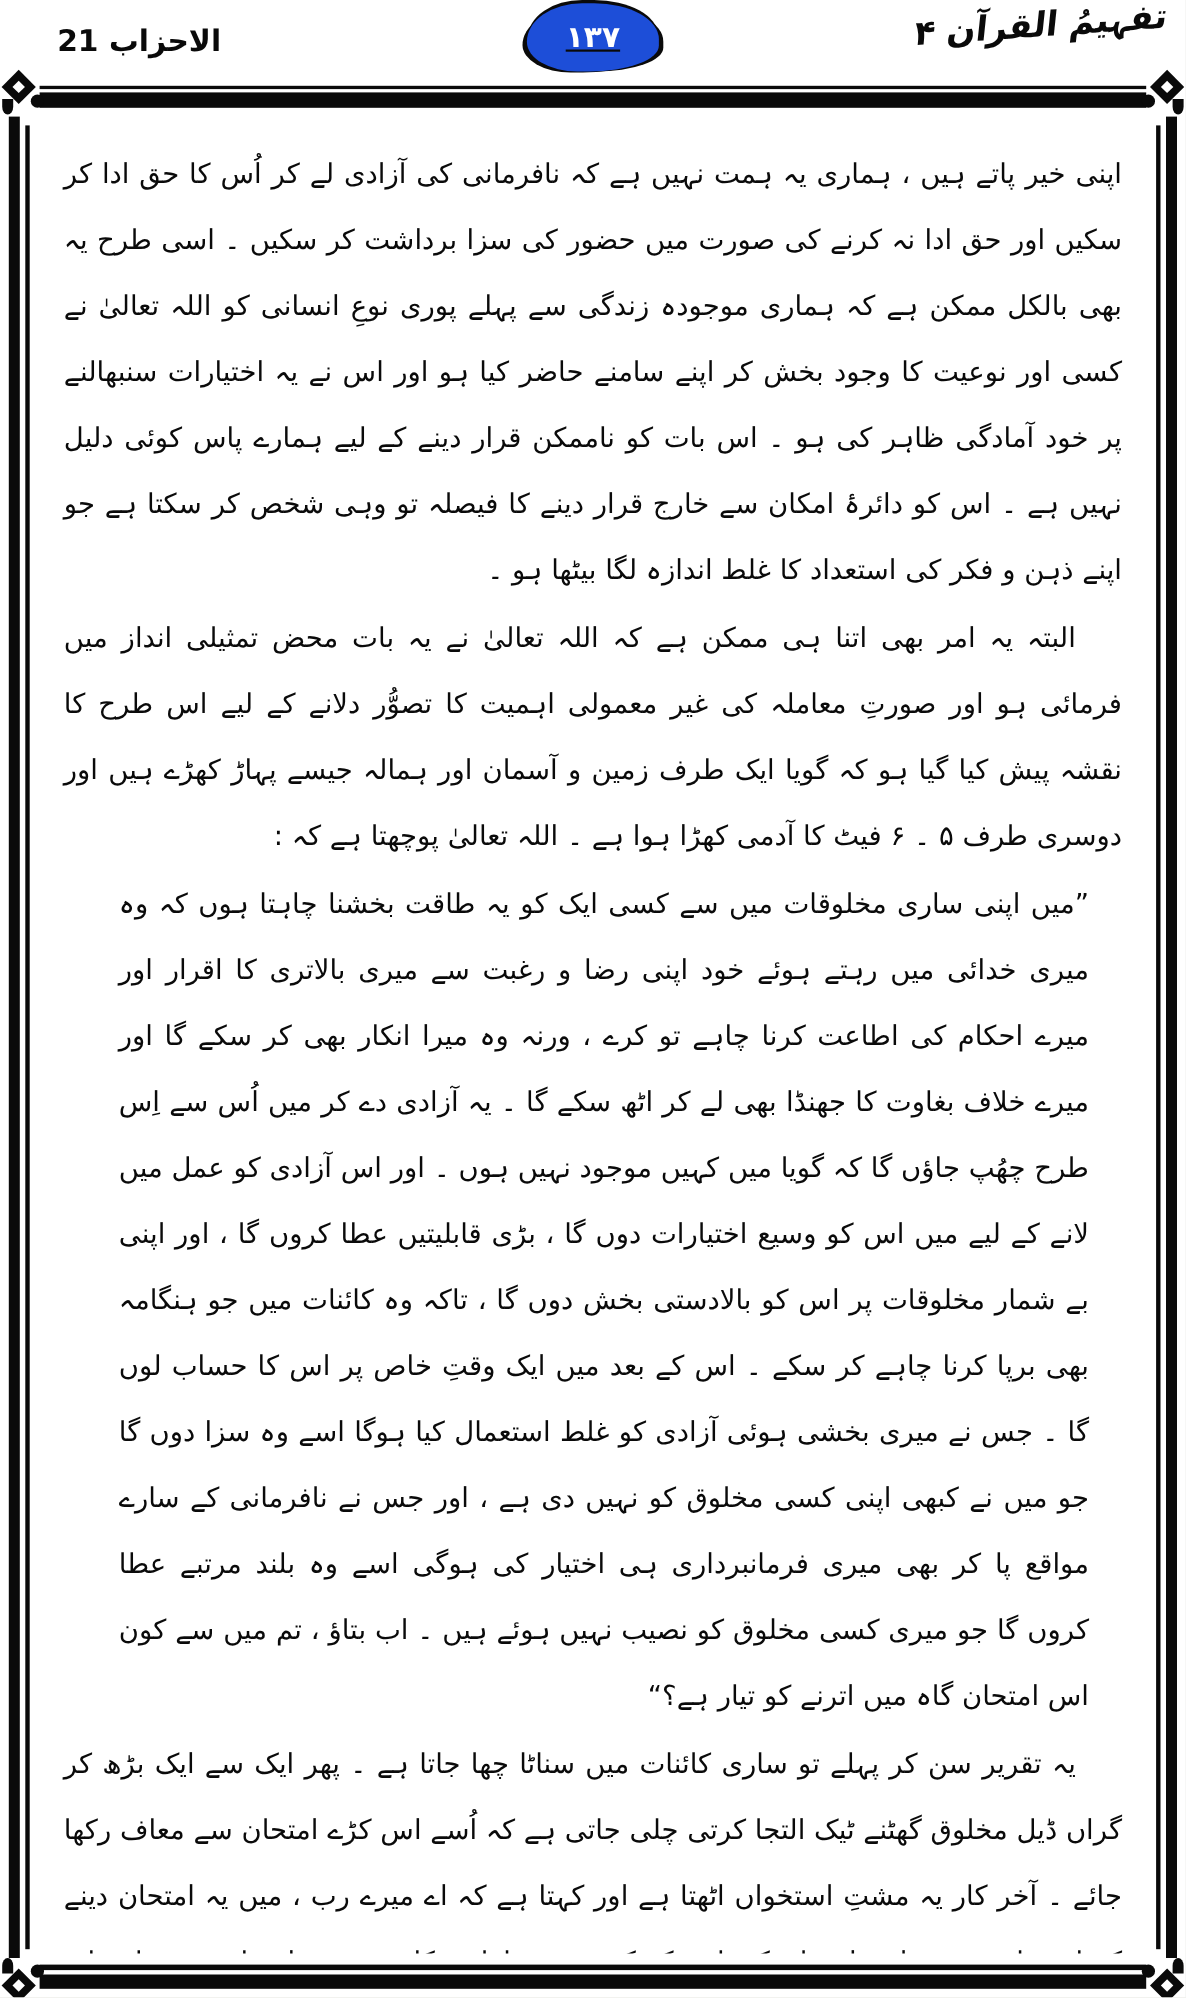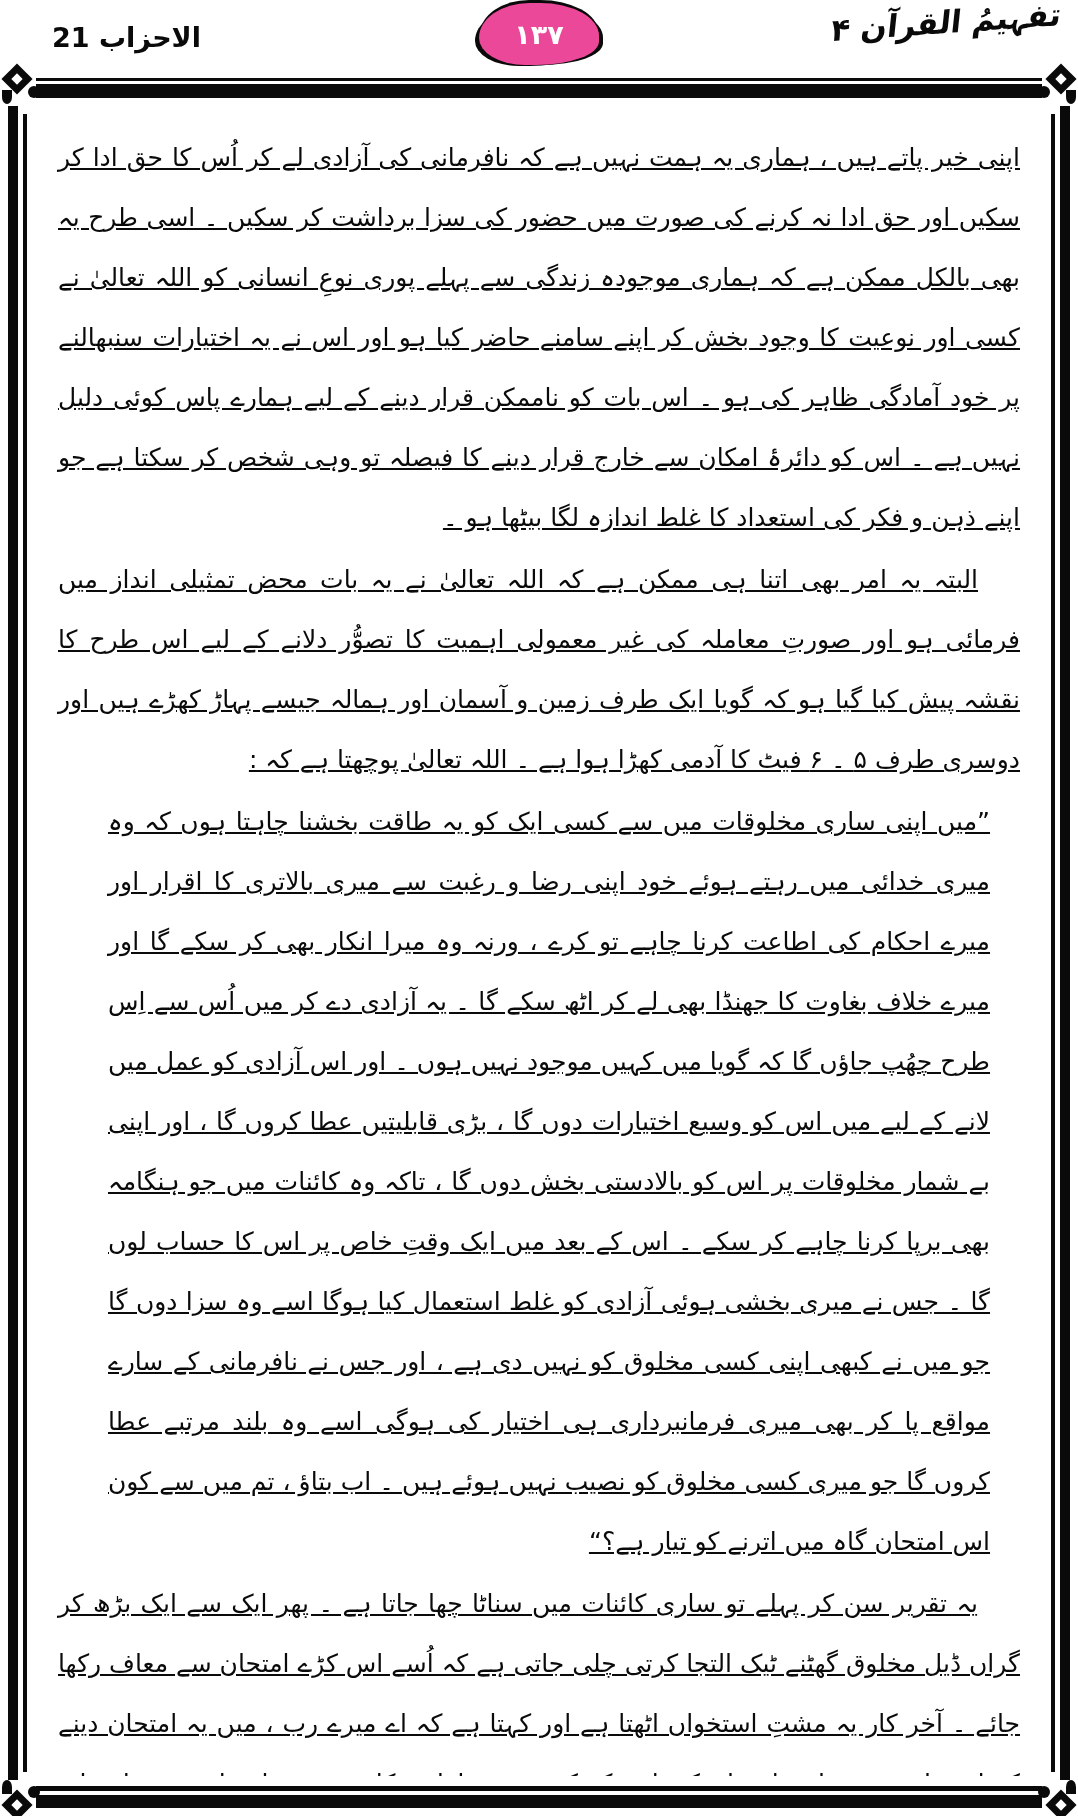--- a/index.html
+++ b/index.html
@@ -18,24 +18,24 @@
   .title-right{
     position:absolute;right:16px;top:4px;
     font-size:31px;font-weight:bold;
     transform:rotate(-4deg) skewX(-10deg);
     letter-spacing:-1px;
     white-space:nowrap;
   }
   .medallion{
     position:absolute;left:50%;top:3px;transform:translateX(-50%);
     width:120px;height:62px;
-    background:#ec4899;
+    background:#1d4ed8;
     border-radius:46% 54% 58% 42% / 62% 58% 42% 48%;
     box-shadow:6px 2px 0 -2px #0a0a0a, -6px 3px 0 -2px #0a0a0a, 0 -4px 0 -1px #0a0a0a;
-    display:flex;align-items:center;justify-content:center;
+    display:flex;align-items:center;justify-content:center;text-decoration:underline;
   }
   .medallion .num{color:#ffffff;font-size:27px;font-weight:bold;line-height:1;}
   .surah-left{
     position:absolute;left:52px;top:22px;
     font-size:27px;font-weight:bold;white-space:nowrap;
   }
 
   
   .frame{position:absolute;left:6px;right:6px;top:76px;bottom:6px;}
   .frame-top{position:absolute;top:2px;left:30px;right:30px;}
@@ -64,21 +64,21 @@
   
   .content{
     position:absolute;top:34px;bottom:34px;left:36px;right:36px;
     padding:18px 16px 0 16px;
     direction:rtl;
     text-align:justify;
     font-size:25px;
     line-height:60px;
     overflow:hidden;
   }
-  .para{margin:0 0 2px 0;text-decoration:underline;}
+  .para{margin:0 0 2px 0;}
   .para.indent{text-indent:42px;}
   .para.quote{margin:0 30px 2px 50px;}
 </style>
 </head>
 <body>
 
 <div class="page">
 
   <div class="header">
     <div class="title-right">تفہیمُ القرآن ۴</div>

